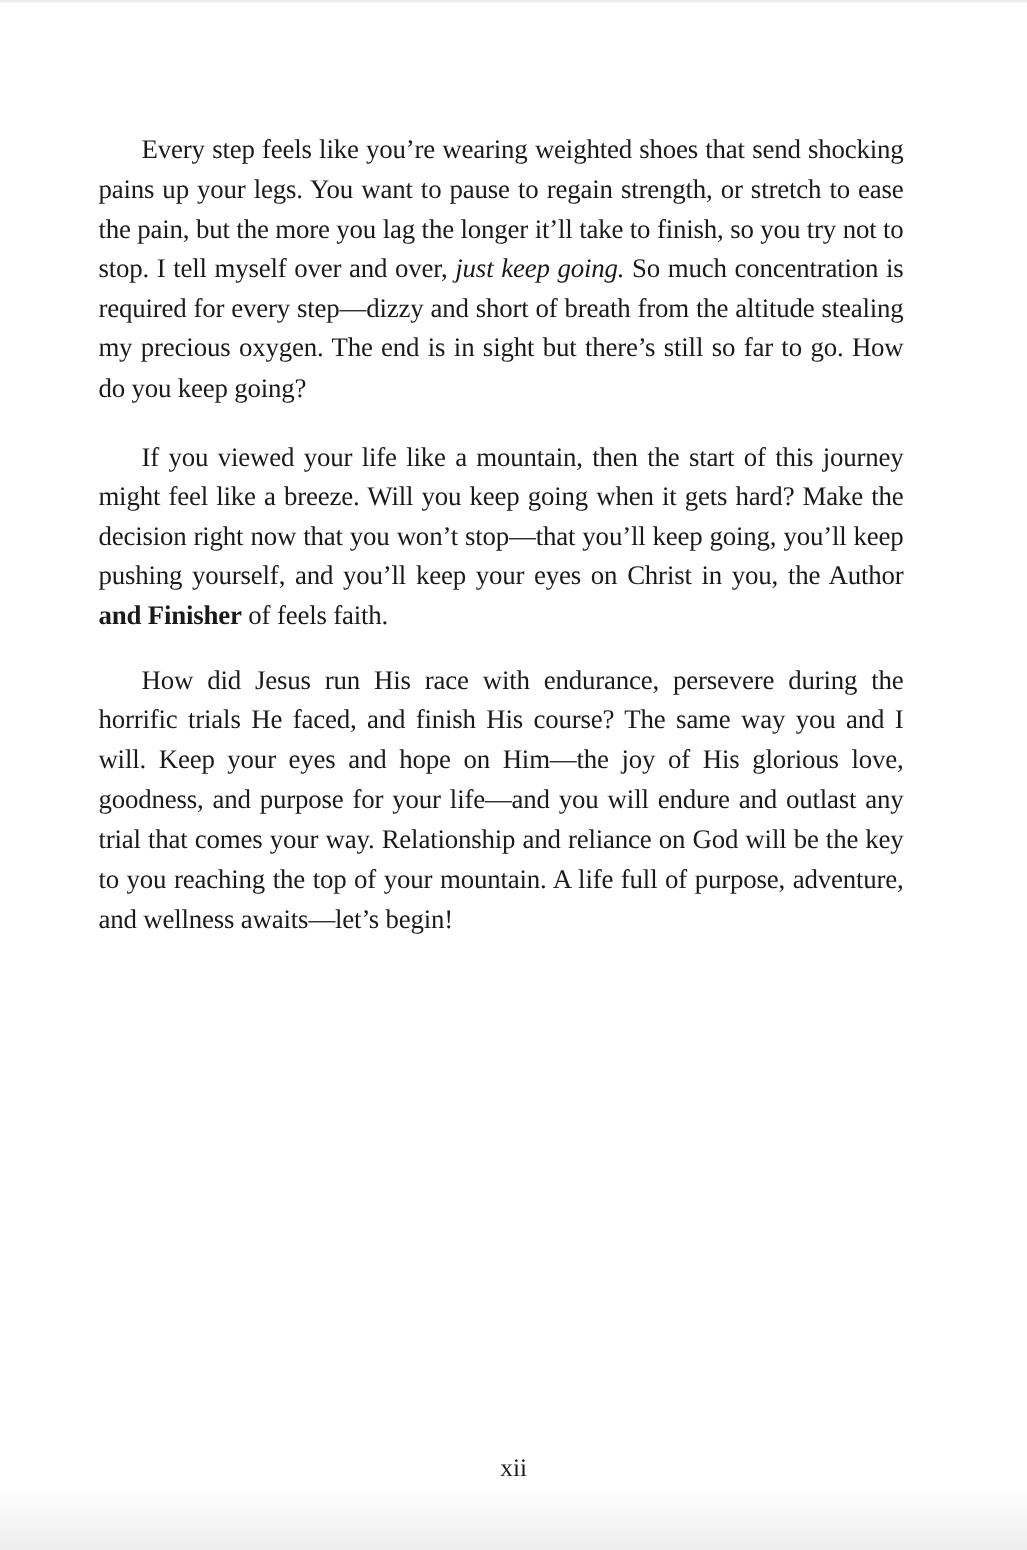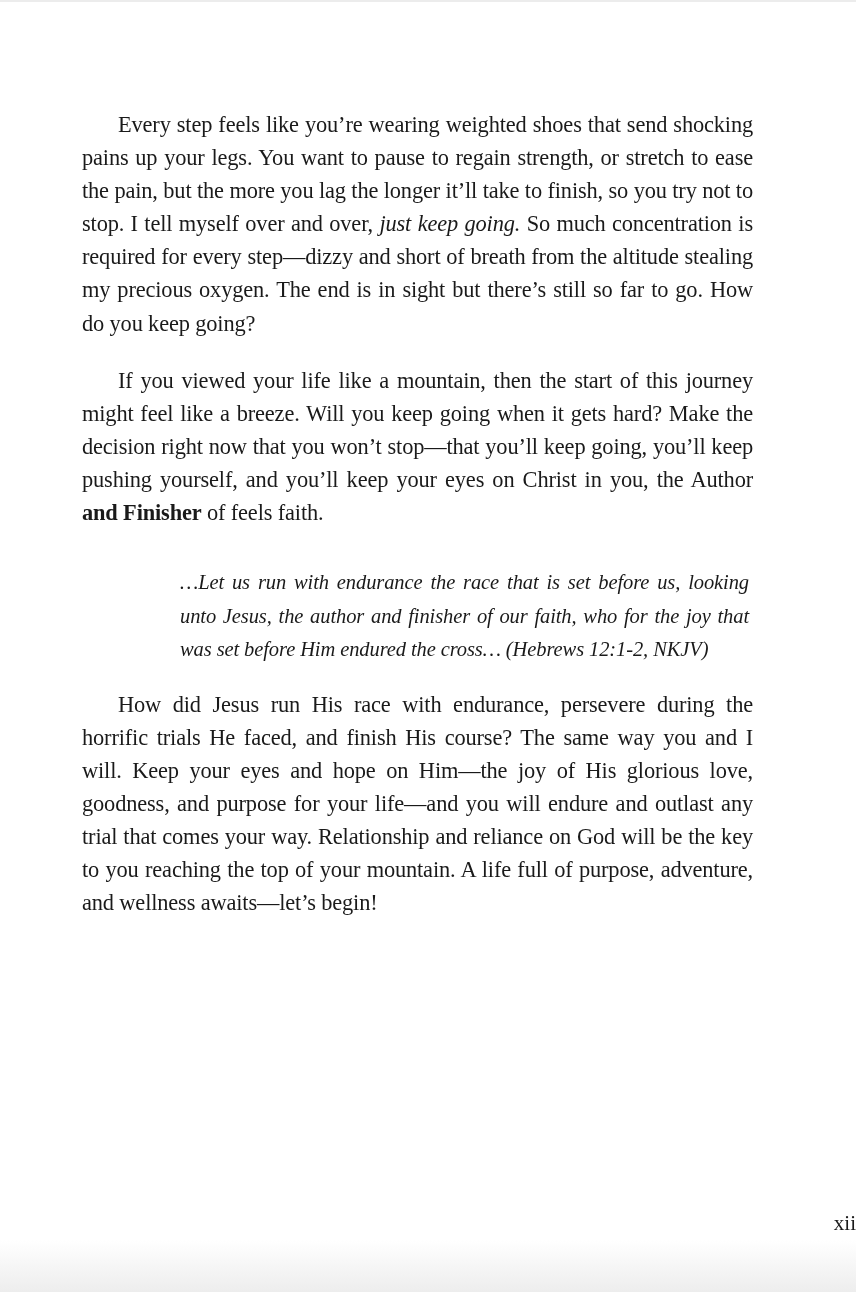--- a/index.html
+++ b/index.html
@@ -23,35 +23,34 @@
   #p1 { }
   #p2 { margin-top: 24px; }
   .quote {
     margin: 37px 0 0 98px; width: 569px;
     font-style: italic; font-size: 20.5px; line-height: 33.6px;
     text-align: justify; letter-spacing: -0.1px;
   }
   #p3 { margin-top: 21px; }
   .page-number {
     position: absolute; left: 0; width: 856px; top: 1211px;
-    text-align: right; font-size: 21px; color: #1a1a1a;
+    text-align: center; font-size: 21px; color: #1a1a1a;
   }
   em { font-style: italic; }
   strong { font-weight: bold; }
 </style>
 </head>
 <body>
 
 <div class="top-rule"></div>
 
 <div class="page-content">
   <p class="para" id="p1"><span>Every step feels like you’re wearing weighted shoes that send shocking pains up your legs. You want to pause to regain strength, or stretch to ease the pain, but the more you lag the longer it’ll take to finish, so you try not to stop. I tell myself over and over, </span><em>just keep going.</em><span> So much concentration is required for every step—dizzy and short of breath from the altitude stealing my precious oxygen. The end is in sight but there’s still so far to go. How do you keep going?</span></p>
 
   <p class="para" id="p2"><span>If you viewed your life like a mountain, then the start of this journey might feel like a breeze. Will you keep going when it gets hard? Make the decision right now that you won’t stop—that you’ll keep going, you’ll keep pushing yourself, and you’ll keep your eyes on Christ in you, the Author </span><strong>and Finisher</strong><span> of feels faith.</span></p>
 
-  <blockquote class="quote">…Let us run with endurance the race that is set before us, looking unto Jesus, the author and finisher of our faith, who for the joy that was set before Him endured the cross… (Hebrews 12:1-2, NKJV)</blockquote>
 
   <p class="para" id="p3"><span>How did Jesus run His race with endurance, persevere during the horrific trials He faced, and finish His course? The same way you and I will. Keep your eyes and hope on Him—the joy of His glorious love, goodness, and purpose for your life—and you will endure and outlast any trial that comes your way. Relationship and reliance on God will be the key to you reaching the top of your mountain. A life full of purpose, adventure, and wellness awaits—let’s begin!</span></p>
 </div>
 
 <div class="page-number">xii</div>
 
 <div class="bottom-shade"></div>
 
 </body></html>

